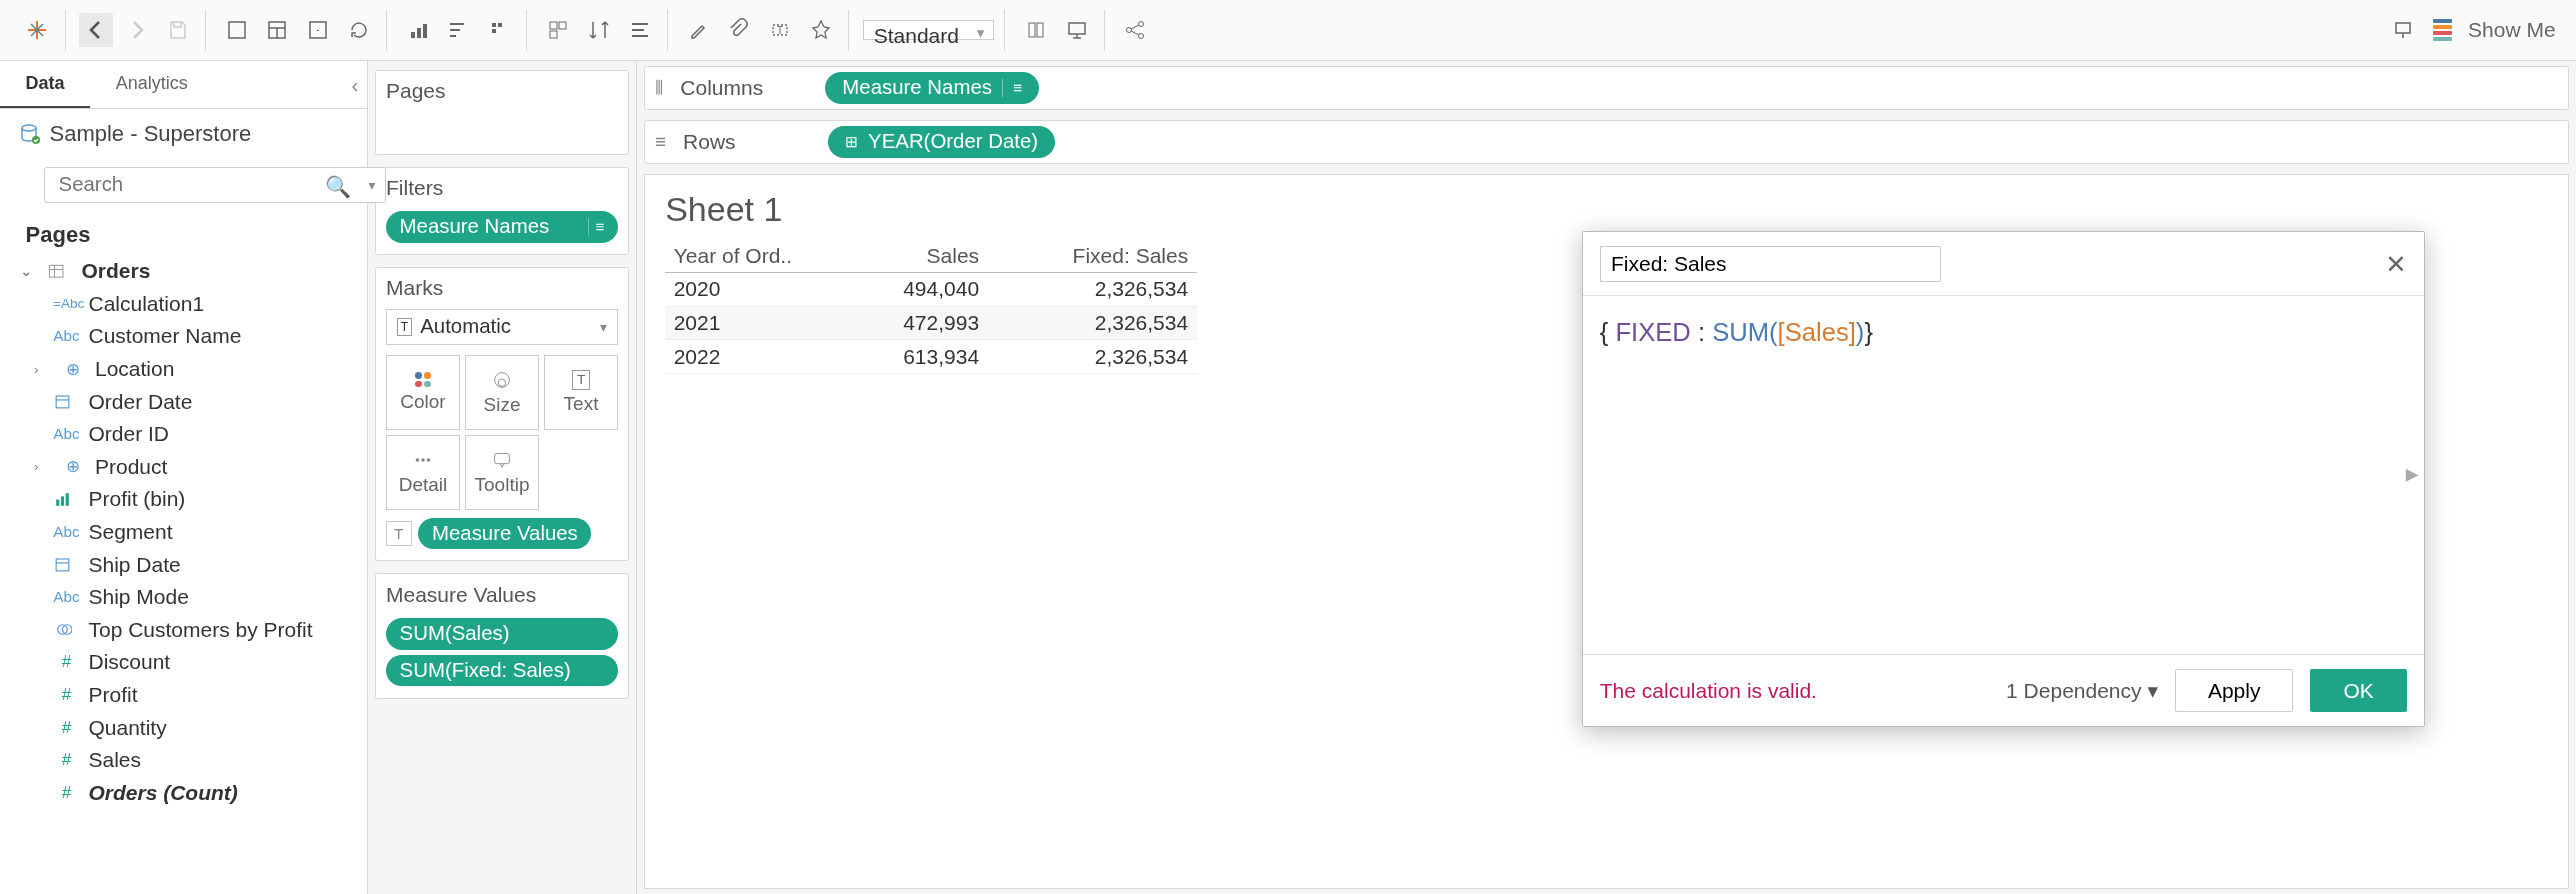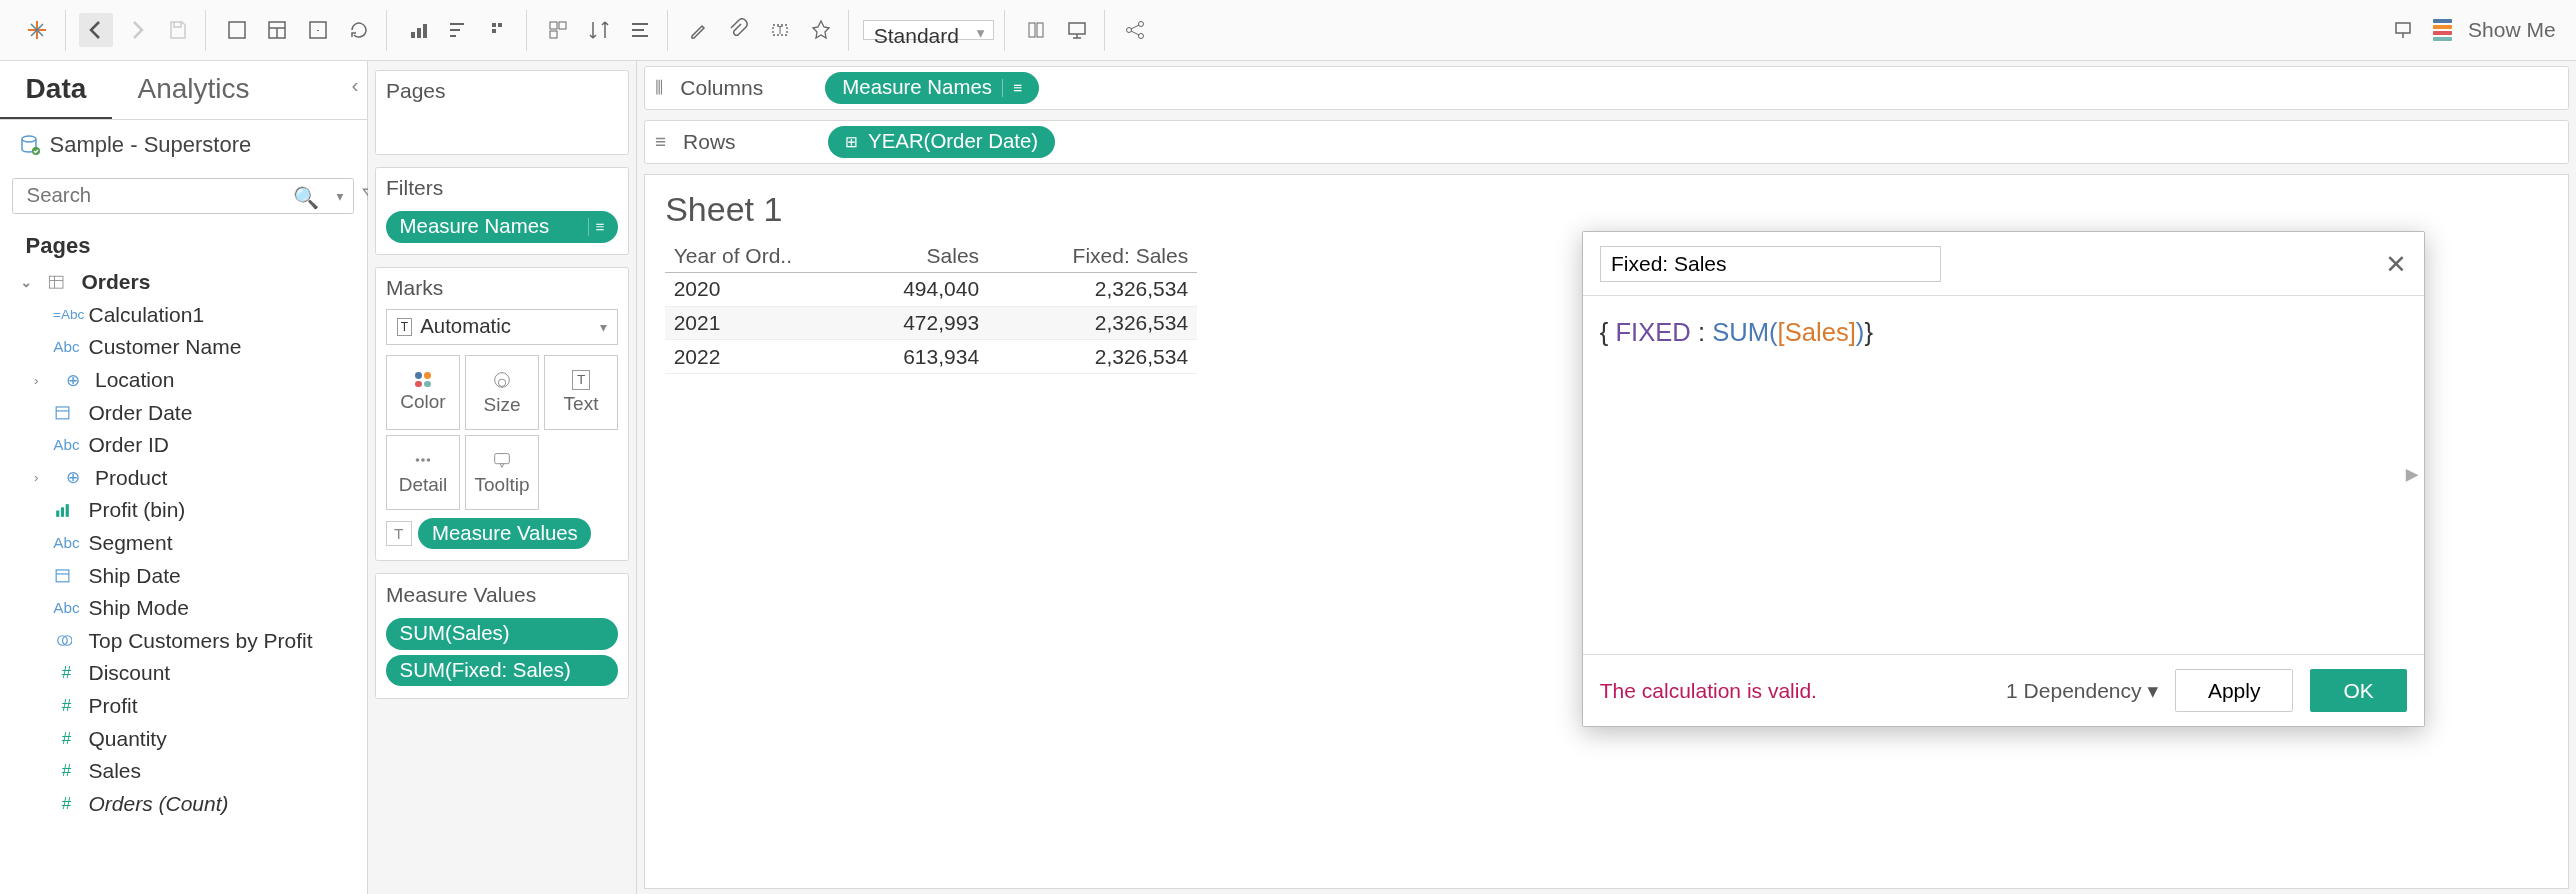--- a/index.html
+++ b/index.html
@@ -17,40 +17,40 @@
 .showme-btn { display: flex; align-items: center; gap: 16px; padding: 3.4px 10.2px; cursor: pointer; color: #666; }
 .showme-icon { display: flex; flex-direction: column; gap: 1.7px; }
 .showme-icon span { width: 19px; height: 4.3px; border-radius: 0.9px; }
 
 
 .main { display: flex; height: calc(100% - 61px); }
 
 
 .sidebar { width: 368px; border-right: 0.9px solid #d8d8d8; display: flex; flex-direction: column; background: #fff; }
 .sb-tabs { display: flex; border-bottom: 0.9px solid #d8d8d8; position: relative; }
-.sb-tab { padding: 12px 25.6px; cursor: pointer; font-size: 28px; color: #666; }
+.sb-tab { padding: 12px 25.6px; cursor: pointer; font-size: 18px; color: #666; }
 .sb-tab.active { font-weight: 600; color: #333; border-bottom: 2.6px solid #444; }
 .sb-collapse { position: absolute; right: 8.5px; top: 12px; color: #888; cursor: pointer; }
 .sb-datasource { padding: 12px 17px; display: flex; align-items: center; gap: 8.5px; font-size: 22px; color: #444; }
 .sb-search-row { display: flex; align-items: center; padding: 3.4px 12px; gap: 6.8px; }
 .sb-search { flex: 1; border: 0.9px solid #ccc; border-radius: 2.6px; height: 36px; padding: 0 60px 0 13.6px; font-size: 20.4px; position: relative; }
-.sb-search-wrap { position: relative; flex: 1; }
+.sb-search-wrap { position: relative; flex: 1; margin-left: 32px; }
 .sb-search-wrap .s-icon { position: absolute; right: 34px; top: 8.5px; color: #888; }
 .sb-search-wrap .d-icon { position: absolute; right: 10.2px; top: 10.2px; color: #888; font-size: 13.6px; }
 .sb-icon-btn { width: 27px; color: #888; cursor: pointer; text-align: center; }
 .sb-section-title { padding: 12px 25.6px 6.8px; font-weight: 600; font-size: 22px; }
 .sb-tree { padding: 0 12px; overflow-y: auto; flex: 1; }
 .tree-item { display: flex; align-items: center; gap: 8.5px; padding: 4.3px 8.5px 4.3px 22px; cursor: pointer; font-size: 21px; }
 .tree-item.l0 { font-weight: 600; padding-left: 8.5px; }
 .tree-item.l1 { padding-left: 41px; }
 .tree-caret { width: 17px; color: #888; font-size: 13.6px; }
 .tree-icon { width: 27px; text-align: center; font-size: 17px; color: #888; }
 .tree-icon.measure { color: #1ea588; }
 .tree-icon.dim { color: #5a9bd4; }
-.tree-label.italic { font-style: italic; }
+.tree-label.italic { font-style: italic; font-weight: bold; }
 
 
 .shelves { width: 269px; border-right: 0.9px solid #d8d8d8; background: #f5f5f5; padding: 8.5px 6.8px; display: flex; flex-direction: column; gap: 12px; }
 .shelf-card { background: #fff; border: 0.9px solid #d8d8d8; border-radius: 2.6px; padding: 8.5px 10.2px; }
 .shelf-title { font-size: 21px; color: #555; margin-bottom: 8.5px; }
 .shelf-card.pages { min-height: 85px; }
 .pill { display: inline-flex; align-items: center; border-radius: 17px; padding: 4.3px 13.6px; font-size: 20.4px; color: #fff; margin: 2.6px 0; cursor: pointer; gap: 8.5px; }
 .pill.teal { background: #1ea588; }
 .pill.teal-dark { background: #1ea588; }
 .pill .pill-opts { font-size: 15.3px; opacity: 0.85; padding-left: 6.8px; border-left: 0.9px solid rgba(255,255,255,0.4); }

